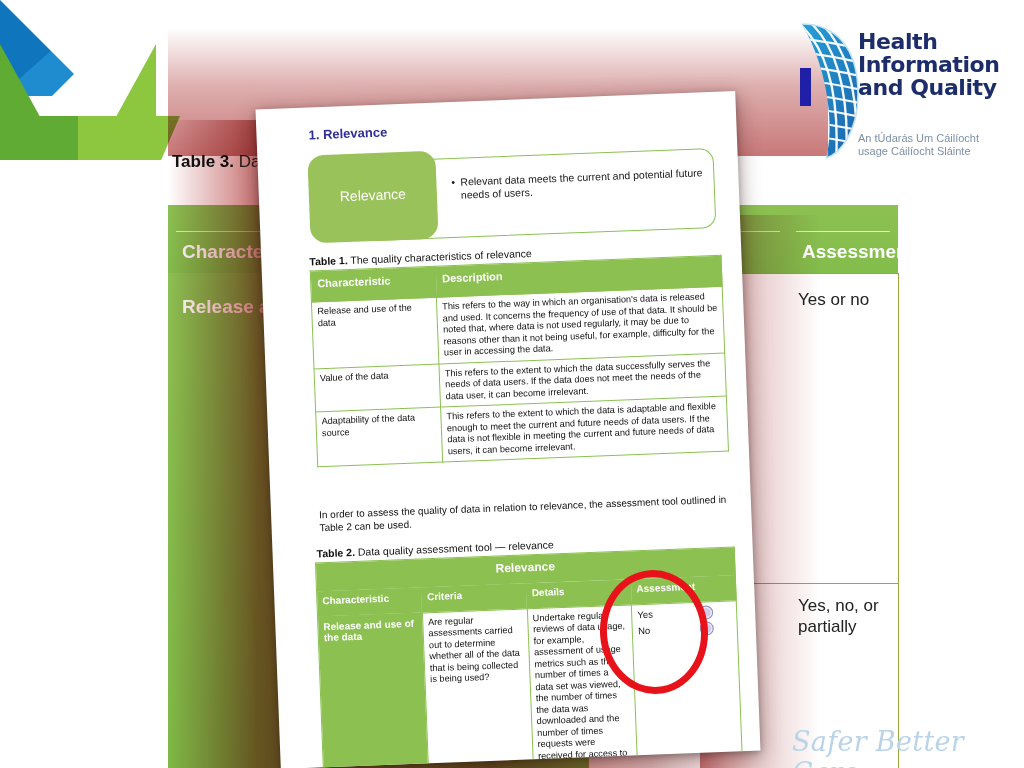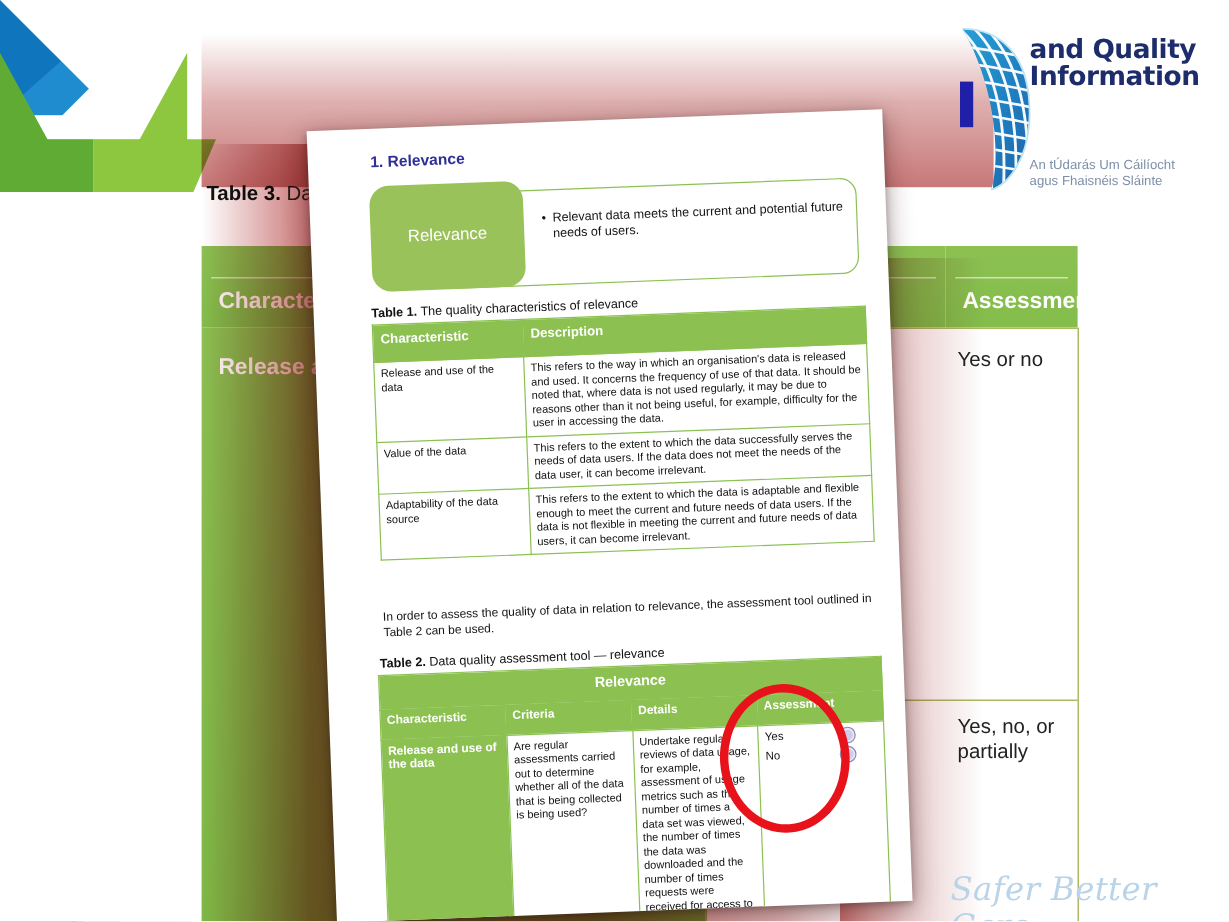--- a/index.html
+++ b/index.html
@@ -326,25 +326,26 @@
           <path d="M2,60 C20,62 46,66 70,72"></path>
           <path d="M4,74 C22,76 48,80 72,86"></path>
           <path d="M6,88 C24,90 50,94 74,100"></path>
           <path d="M8,102 C26,104 52,108 76,114"></path>
           <path d="M10,116 C28,118 54,122 78,128"></path>
         </g>
       </g>
       <path d="M2,4 C34,4 58,26 58,74 C58,112 40,134 26,138" fill="none" stroke="#bfe3f2" stroke-width="1.5"></path>
     </svg>
     <div class="logo-text">
+      <div>Health</div>
+      <div>Information</div>
       <div>and Quality</div>
-      <div>Information</div>
     </div>
     <div class="logo-sub">
       <div>An tÚdarás Um Cáilíocht</div>
-      <div>agus Fhaisnéis Sláinte</div>
+      <div>usage Cáilíocht Sláinte</div>
     </div>
   </div>
 
 
   <div class="sbc">Safer Better Care</div>
 
 </div>
 
 </body></html>

